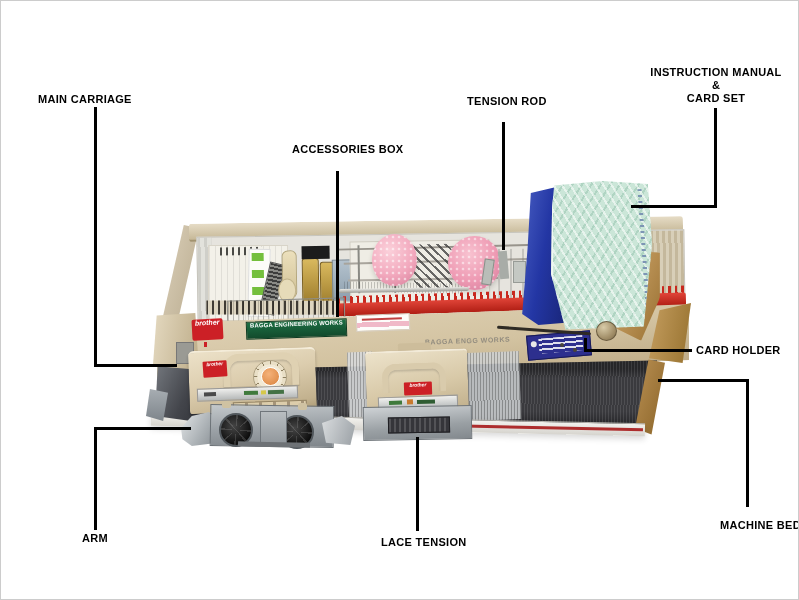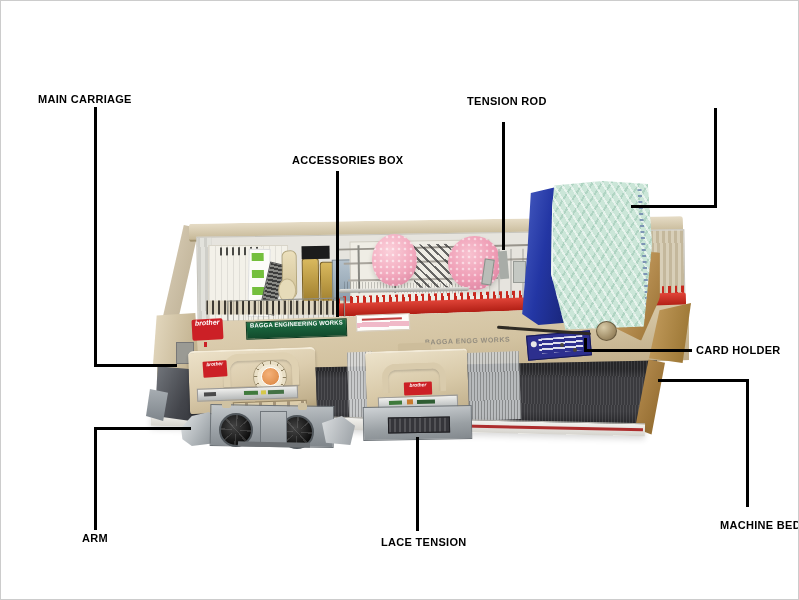--- a/index.html
+++ b/index.html
@@ -376,19 +376,24 @@
   <div class="ln" style="left:583px;top:337px;width:3px;height:14px;"></div>
   <div class="ln" style="left:583px;top:348px;width:108px;height:3px;"></div>
   <div class="ln" style="left:93px;top:426px;width:97px;height:3px;"></div>
   <div class="ln" style="left:93px;top:426px;width:3px;height:103px;"></div>
   <div class="ln" style="left:415px;top:436px;width:3px;height:94px;"></div>
   <div class="ln" style="left:657px;top:378px;width:91px;height:3px;"></div>
   <div class="ln" style="left:745px;top:378px;width:3px;height:128px;"></div>
 
   <div class="lbl" style="left:37px;top:92px;">MAIN CARRIAGE</div>
   <div class="lbl" style="left:466px;top:94px;">TENSION ROD</div>
-  <div class="lbl" style="left:291px;top:153px;">ACCESSORIES BOX</div>
+  <div class="lbl lbl-center" style="left:639px;top:65px;width:152px;">
+    <div>INSTRUCTION MANUAL</div>
+    <div>&amp;</div>
+    <div>CARD SET</div>
+  </div>
+  <div class="lbl" style="left:291px;top:142px;">ACCESSORIES BOX</div>
   <div class="lbl" style="left:695px;top:343px;">CARD HOLDER</div>
   <div class="lbl" style="left:81px;top:531px;">ARM</div>
   <div class="lbl" style="left:380px;top:535px;">LACE TENSION</div>
   <div class="lbl" style="left:719px;top:518px;">MACHINE BED</div>
 
 </div>
 
 </body></html>

